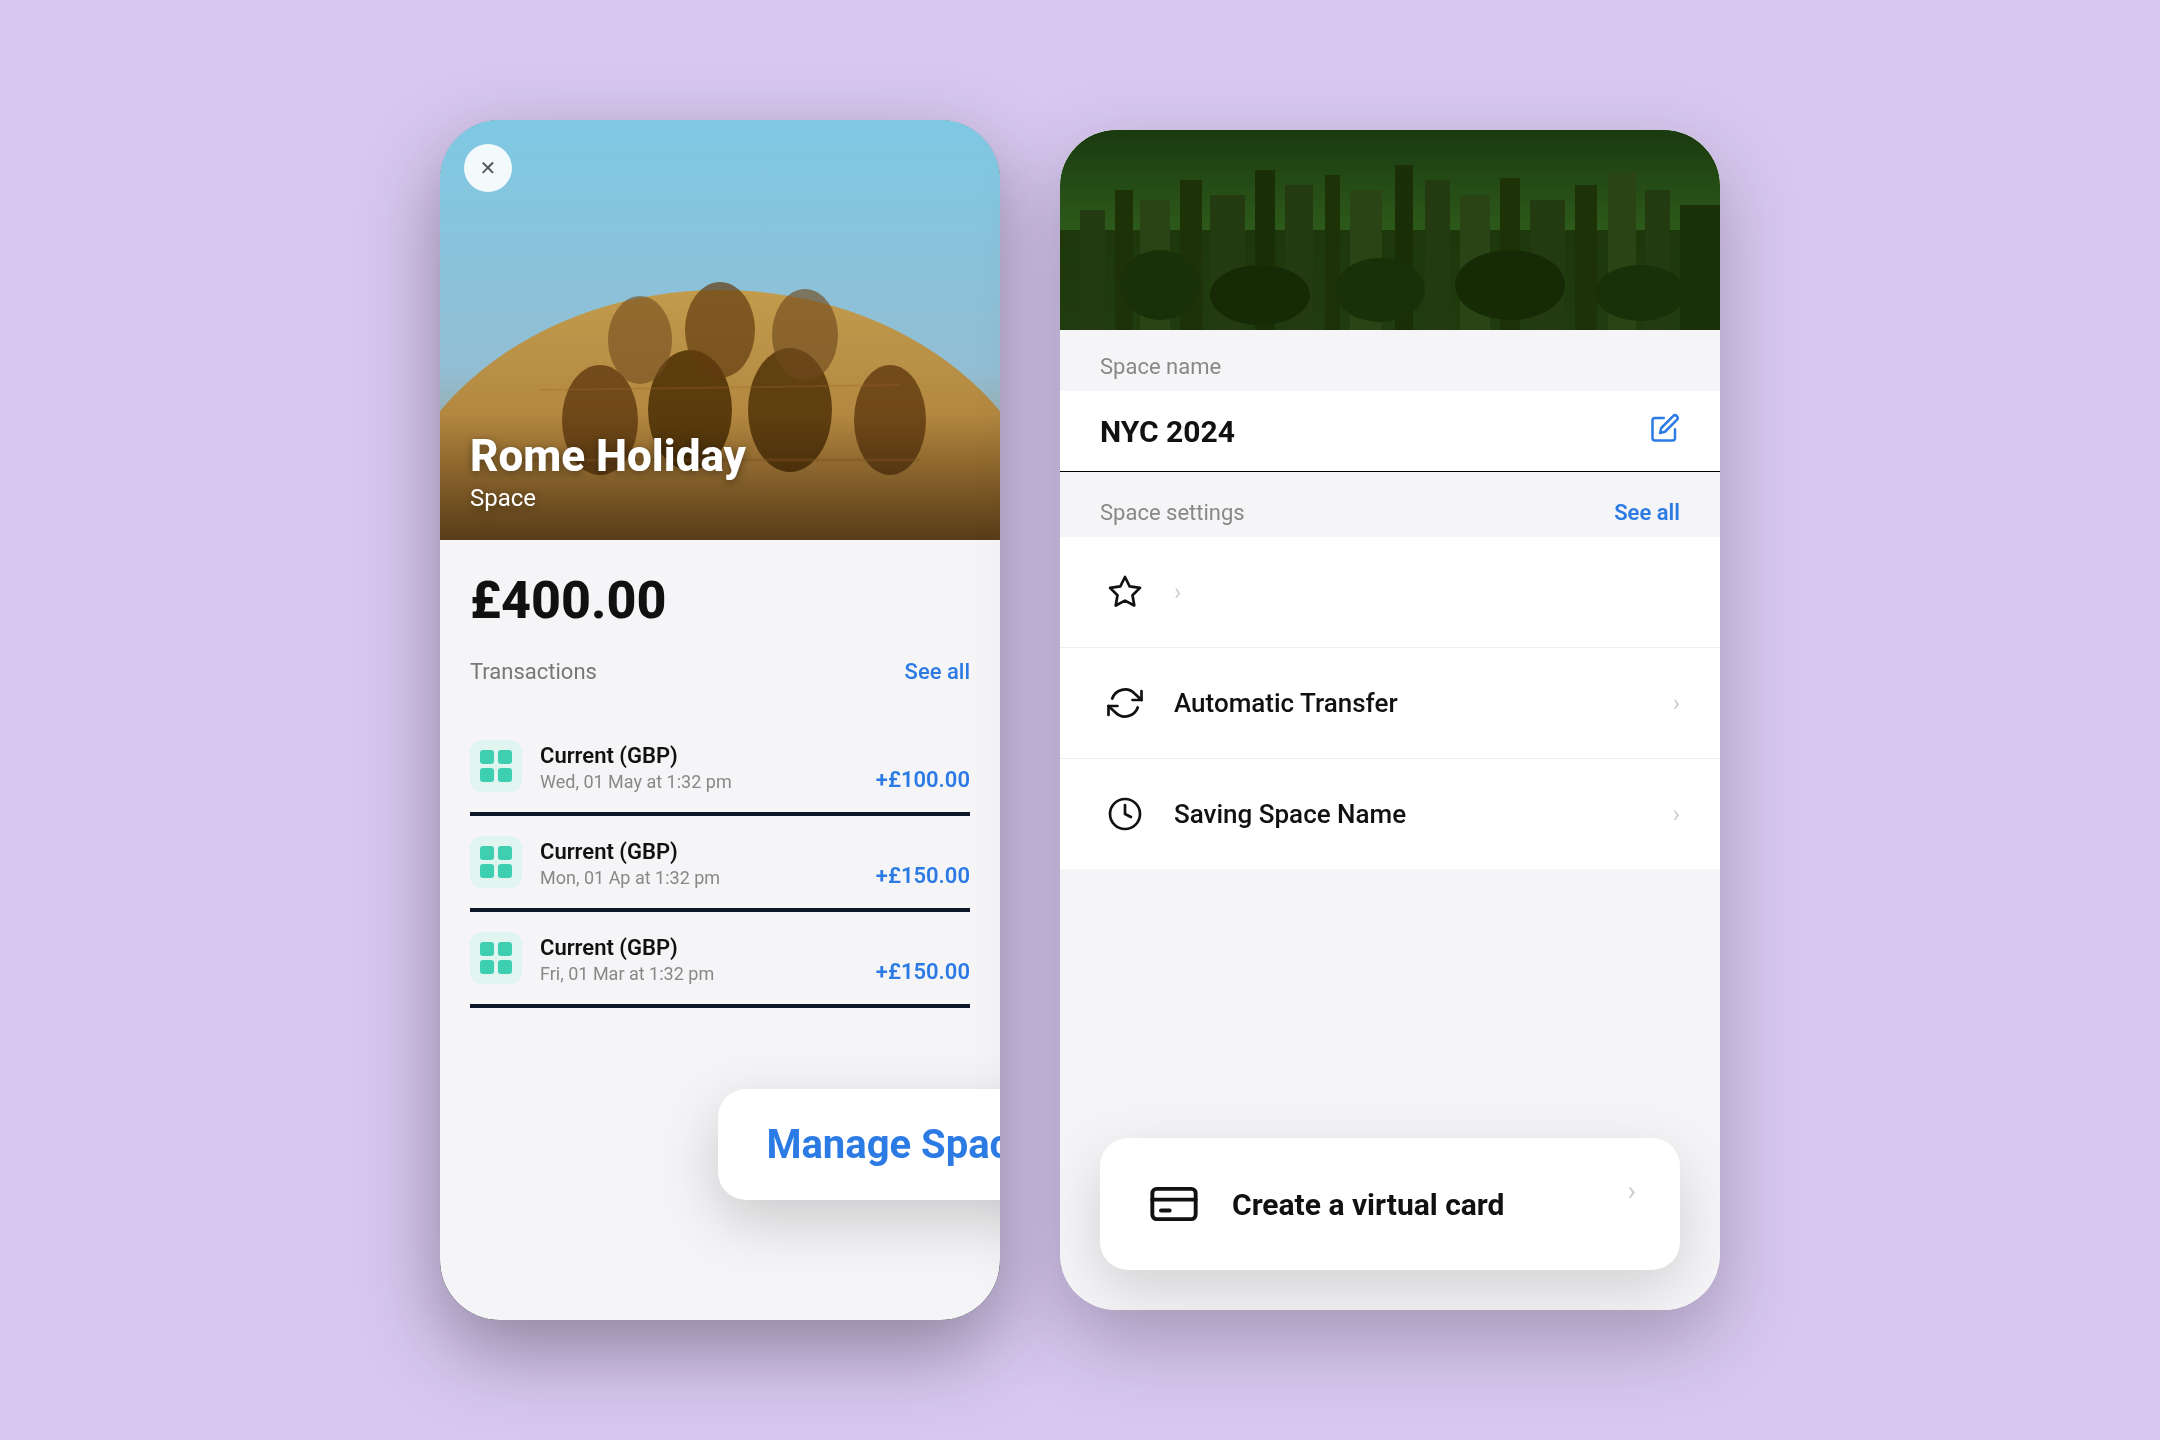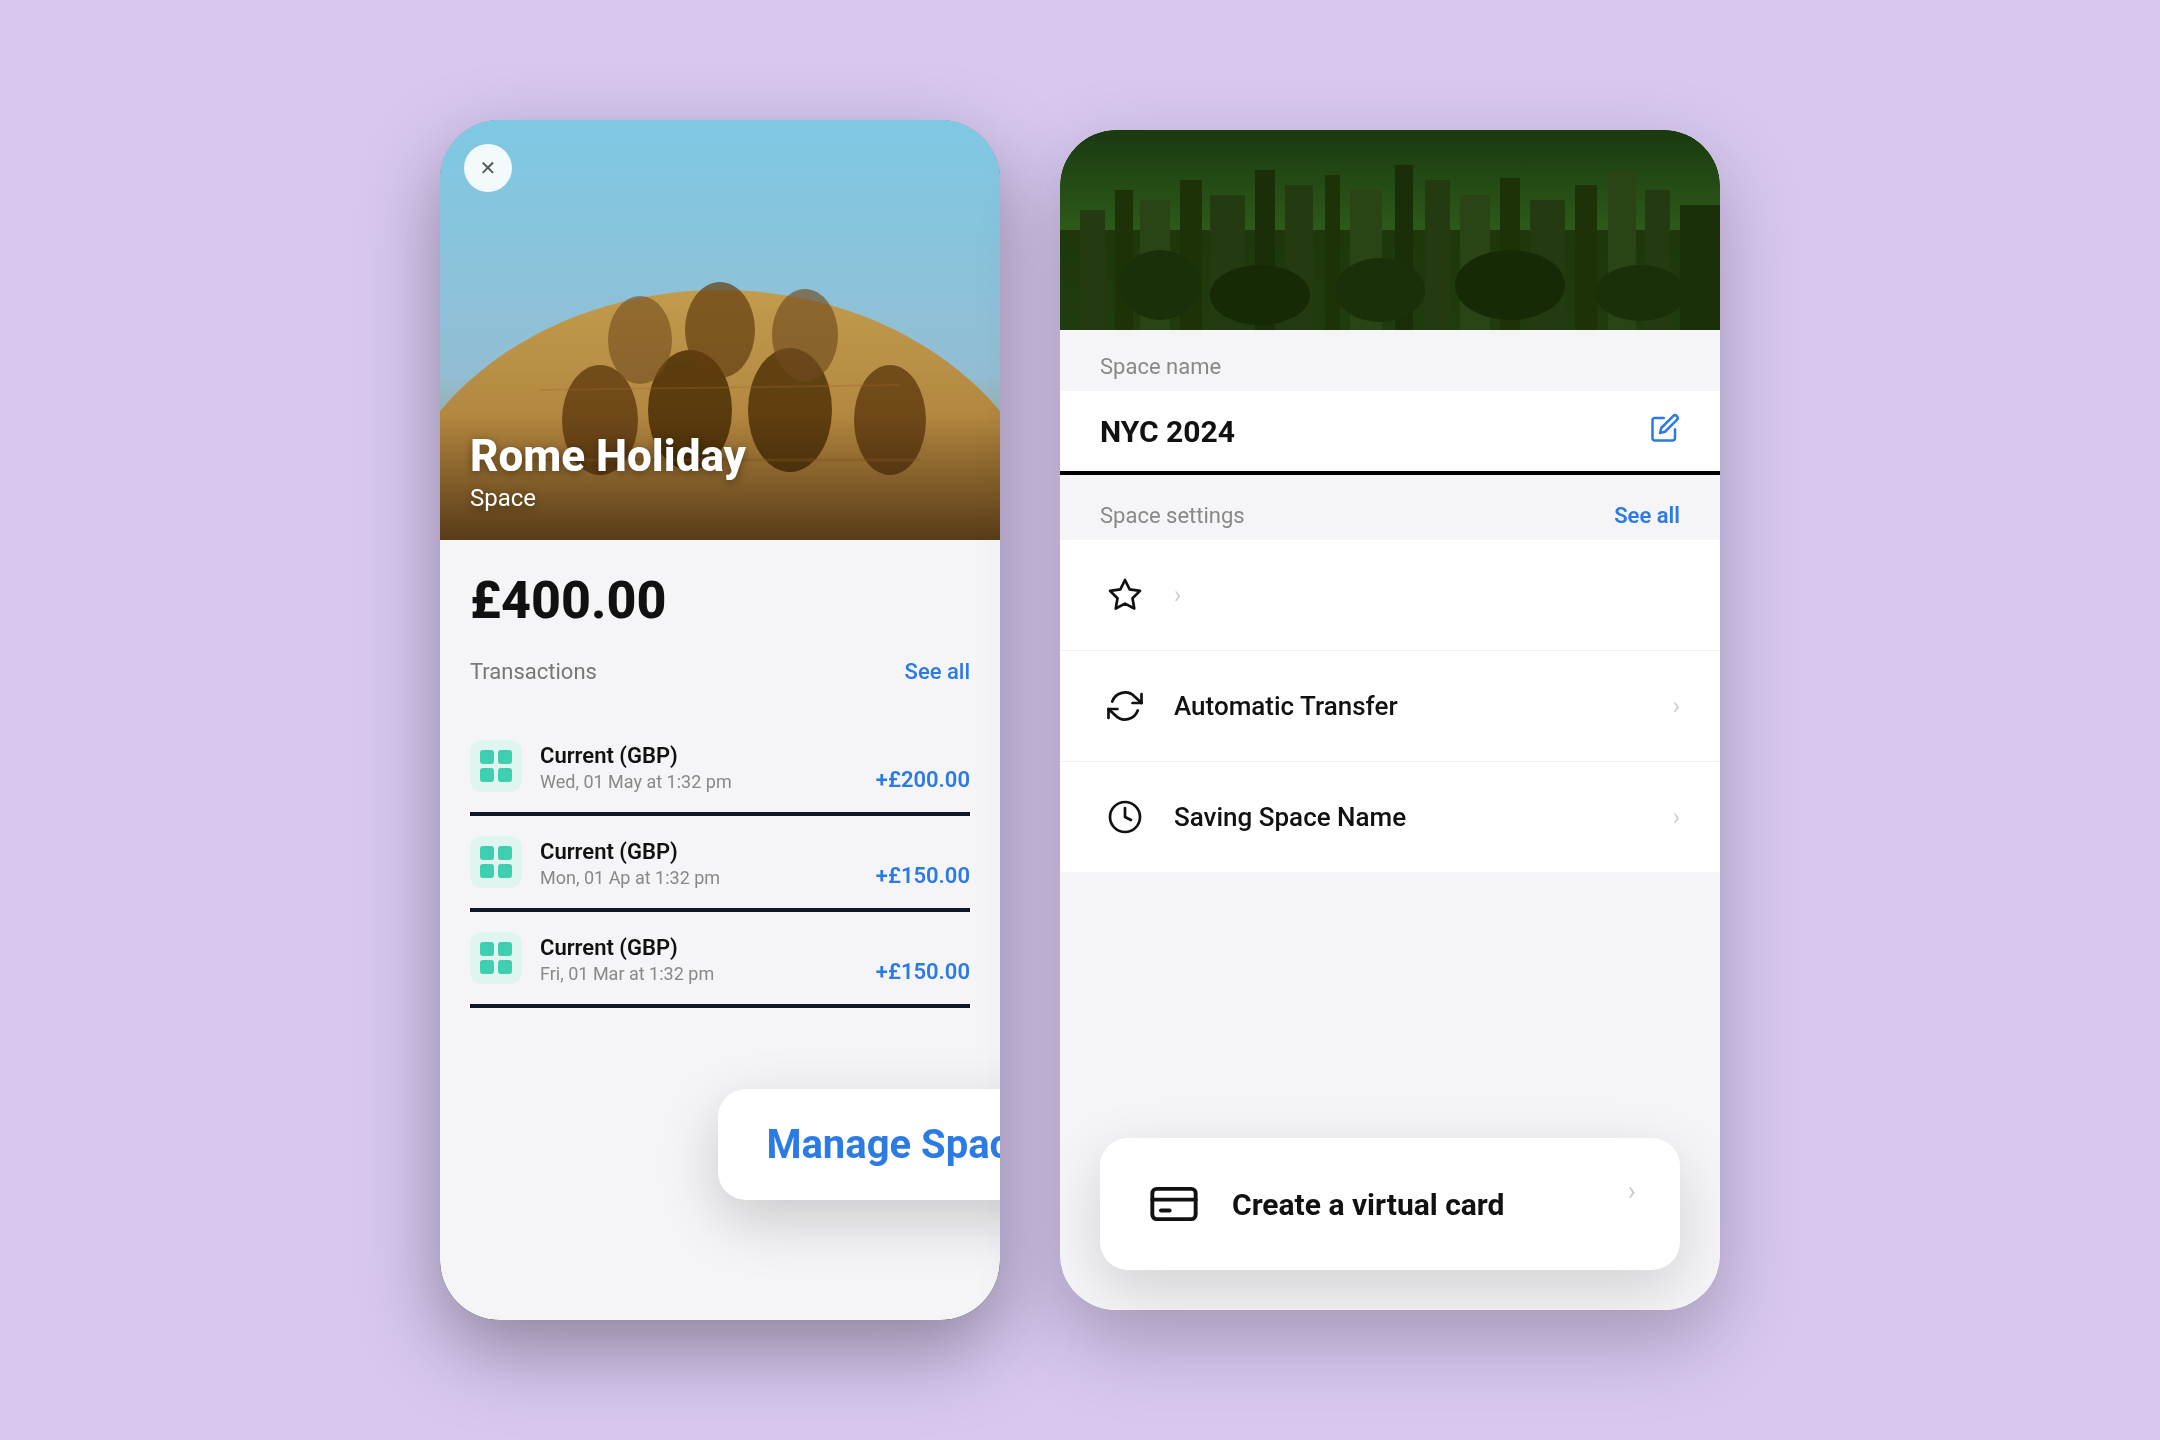--- a/index.html
+++ b/index.html
@@ -219,21 +219,21 @@
       padding: 24px 40px 0;
       background: #f5f5f7;
     }
 
     .space-name-row {
       display: flex;
       align-items: center;
       justify-content: space-between;
       padding: 22px 40px;
       background: white;
-      border-bottom: 4px solid #000000;
+      border-bottom: 1px solid #000000;
       text-align: center;
     }
 
     .space-name-value {
       font-size: 30px;
       font-weight: 700;
       color: #111;
     }
 
     .edit-icon {
@@ -422,21 +422,21 @@
           <div class="tx-icon">
             <div class="tx-icon-dot"></div>
             <div class="tx-icon-dot"></div>
             <div class="tx-icon-dot"></div>
             <div class="tx-icon-dot"></div>
           </div>
           <div class="tx-info">
             <div class="tx-name">Current (GBP)</div>
             <div class="tx-date">Wed, 01 May at 1:32 pm</div>
           </div>
-          <div class="tx-amount">+£200.00</div>
+          <div class="tx-amount">+£100.00</div>
         </div>
 
         <div class="transaction-item">
           <div class="tx-icon">
             <div class="tx-icon-dot"></div>
             <div class="tx-icon-dot"></div>
             <div class="tx-icon-dot"></div>
             <div class="tx-icon-dot"></div>
           </div>
           <div class="tx-info">

